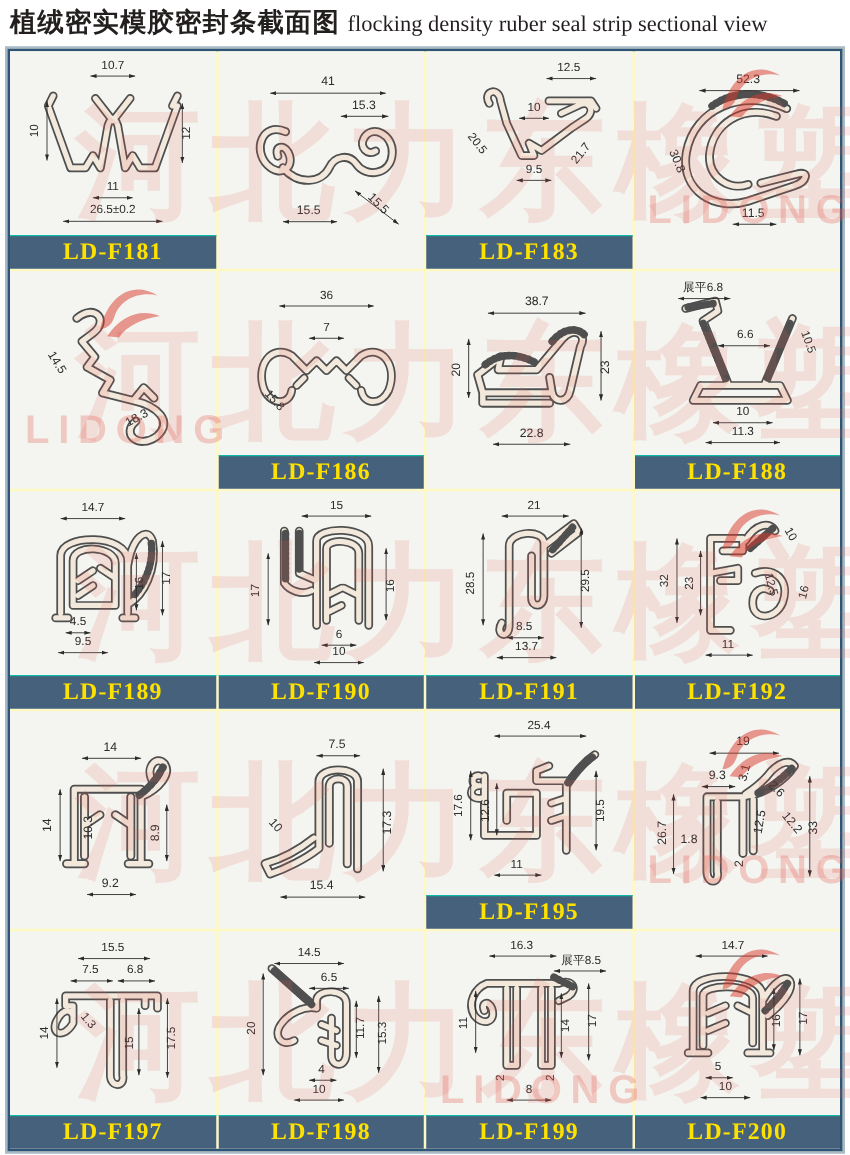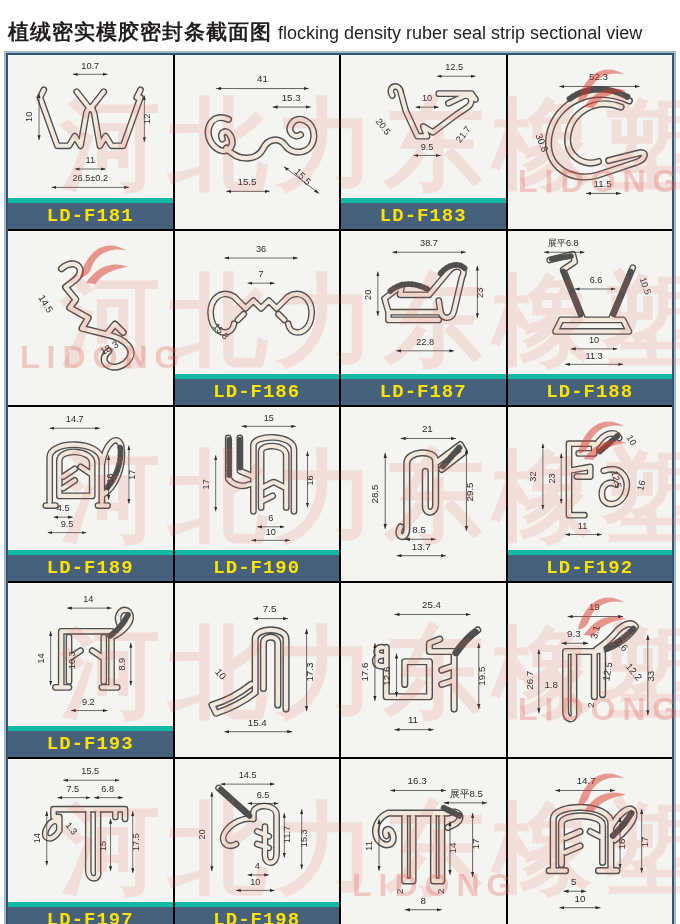--- a/index.html
+++ b/index.html
@@ -1,35 +1,35 @@
 <!DOCTYPE html>
 <html><head>
 <meta charset="utf-8">
 <style>
   html,body{margin:0;padding:0;}
   body{
     width:680px;height:924px;background:#ffffff;
     font-family:"Liberation Sans",sans-serif;
     overflow:hidden;position:relative;
   }
-  .header{padding:18px 6px 5px 8px;white-space:nowrap;}
+  .header{padding:4px 6px 5px 8px;white-space:nowrap;font-family:Liberation Serif, serif;}
   .title-cn{font-weight:bold;font-size:21px;color:#231f1e;letter-spacing:1px;}
   .title-en{font-size:18px;color:#231f1e;margin-left:6px;}
   .frame{margin:0 4px;background:#a9bac7;padding:2px;}
   .table{
-    position:relative;border:2px solid #2e5478;background:#000000;
+    position:relative;border:2px solid #2e5478;background:#fef9c3;
     display:grid;grid-template-columns:repeat(4,1fr);gap:2px;
   }
   .cell{background:#f4f5f0;height:174px;display:flex;flex-direction:column;position:relative;}
   .draw{flex:1;width:100%;height:148px;display:block;}
   .band{
     height:26px;background:#45617b;color:#ffe100;
-    font-family:Liberation Mono, monospace;font-weight:bold;font-size:19px;
+    font-family:Liberation Serif, serif;font-weight:bold;font-size:19px;
     display:flex;align-items:center;justify-content:center;letter-spacing:1px;
-    border-top:5px solid #14b8a6;
+    border-top:1px solid #14b8a6;
   }
   svg.draw text{font-size:9.5px;fill:#2b2b2b;text-anchor:middle;font-family:"Liberation Sans",sans-serif;}
   .wm-row{
     position:absolute;left:0;width:100%;height:150px;pointer-events:none;z-index:5;
     display:flex;justify-content:flex-end;align-items:center;overflow:hidden;padding-left:36px;
   }
   .wm-cn{
     font-size:100px;font-weight:bold;line-height:1;
     color:rgba(228,96,86,0.15);letter-spacing:8px;white-space:nowrap;
   }
@@ -169,21 +169,20 @@
           <path d="M46,62 C58,52 72,54 84,60 M98,44 C106,34 118,32 124,40" fill="none" stroke="#4f4f4f" stroke-width="6" stroke-linecap="round" stroke-linejoin="round" stroke-dasharray="1.3 2.6"></path>
           <line x1="48" y1="22" x2="124" y2="22" stroke="#2b2b2b" stroke-width="0.7" marker-start="url(#a6)" marker-end="url(#a6)"></line>
           <text x="86" y="16">38.7</text>
           <line x1="33" y1="42" x2="33" y2="88" stroke="#2b2b2b" stroke-width="0.7" marker-start="url(#a6)" marker-end="url(#a6)"></line>
           <text x="26" y="66" transform="rotate(-90 26 66)">20</text>
           <line x1="136" y1="36" x2="136" y2="90" stroke="#2b2b2b" stroke-width="0.7" marker-start="url(#a6)" marker-end="url(#a6)"></line>
           <text x="142" y="64" transform="rotate(-90 142 64)">23</text>
           <line x1="52" y1="124" x2="112" y2="124" stroke="#2b2b2b" stroke-width="0.7" marker-start="url(#a6)" marker-end="url(#a6)"></line>
           <text x="82" y="118">22.8</text>
         </svg>
-        <div class="band">LD-F187</div>
       </div>
       <div class="cell">
         <svg viewBox="0 0 160 148" class="draw" preserveAspectRatio="xMidYMid meet">
           <defs>
             <marker id="a7" viewBox="0 0 6 4" refX="6" refY="2" markerWidth="7" markerHeight="5" orient="auto-start-reverse">
               <path d="M0,0L6,2L0,4Z" fill="#2b2b2b"></path>
             </marker>
           </defs>
           <path d="M38,30 L62,24 L64,32 L52,40 L72,90 M124,38 L102,90 M50,92 L114,92 L120,104 L44,104 L50,92" fill="none" stroke="#4f4f4f" stroke-width="7" stroke-linecap="round" stroke-linejoin="round"></path>
           <path d="M38,30 L62,24 L64,32 L52,40 L72,90 M124,38 L102,90 M50,92 L114,92 L120,104 L44,104 L50,92" fill="none" stroke="#f2e9dc" stroke-width="4.2" stroke-linecap="round" stroke-linejoin="round"></path>
@@ -260,20 +259,21 @@
           <text x="84" y="14">21</text>
           <line x1="43" y1="34" x2="43" y2="108" stroke="#2b2b2b" stroke-width="0.7" marker-start="url(#a10)" marker-end="url(#a10)"></line>
           <text x="36" y="74" transform="rotate(-90 36 74)">28.5</text>
           <line x1="122" y1="30" x2="122" y2="110" stroke="#2b2b2b" stroke-width="0.7" marker-start="url(#a10)" marker-end="url(#a10)"></line>
           <text x="128" y="72" transform="rotate(-90 128 72)">29.5</text>
           <line x1="62" y1="118" x2="92" y2="118" stroke="#2b2b2b" stroke-width="0.7" marker-start="url(#a10)" marker-end="url(#a10)"></line>
           <text x="76" y="112">8.5</text>
           <line x1="54" y1="134" x2="102" y2="134" stroke="#2b2b2b" stroke-width="0.7" marker-start="url(#a10)" marker-end="url(#a10)"></line>
           <text x="78" y="128">13.7</text>
         </svg>
+        <div class="band">LD-F191</div>
       </div>
       <div class="cell">
         <svg viewBox="0 0 160 148" class="draw" preserveAspectRatio="xMidYMid meet">
           <defs>
             <marker id="a11" viewBox="0 0 6 4" refX="6" refY="2" markerWidth="7" markerHeight="5" orient="auto-start-reverse">
               <path d="M0,0L6,2L0,4Z" fill="#2b2b2b"></path>
             </marker>
           </defs>
           <path d="M58,38 L58,112 L74,112 M58,38 L84,38 L84,48 L68,48 M58,66 L80,62 L80,72 L66,72 M86,40 C94,26 106,24 110,32 M94,66 C112,60 122,74 116,90 C110,104 92,104 92,90 C92,80 100,76 106,80" fill="none" stroke="#4f4f4f" stroke-width="7" stroke-linecap="round" stroke-linejoin="round"></path>
           <path d="M58,38 L58,112 L74,112 M58,38 L84,38 L84,48 L68,48 M58,66 L80,62 L80,72 L66,72 M86,40 C94,26 106,24 110,32 M94,66 C112,60 122,74 116,90 C110,104 92,104 92,90 C92,80 100,76 106,80" fill="none" stroke="#f2e9dc" stroke-width="4.2" stroke-linecap="round" stroke-linejoin="round"></path>
@@ -303,21 +303,20 @@
           <line x1="56" y1="26" x2="102" y2="26" stroke="#2b2b2b" stroke-width="0.7" marker-start="url(#a12)" marker-end="url(#a12)"></line>
           <text x="78" y="20">14</text>
           <line x1="39" y1="50" x2="39" y2="106" stroke="#2b2b2b" stroke-width="0.7" marker-start="url(#a12)" marker-end="url(#a12)"></line>
           <text x="32" y="78" transform="rotate(-90 32 78)">14</text>
           <text x="64" y="80" transform="rotate(-90 64 80)">10.3</text>
           <line x1="122" y1="62" x2="122" y2="106" stroke="#2b2b2b" stroke-width="0.7" marker-start="url(#a12)" marker-end="url(#a12)"></line>
           <text x="116" y="84" transform="rotate(-90 116 84)">8.9</text>
           <line x1="60" y1="132" x2="98" y2="132" stroke="#2b2b2b" stroke-width="0.7" marker-start="url(#a12)" marker-end="url(#a12)"></line>
           <text x="78" y="126">9.2</text>
         </svg>
-        <div class="band">LD-F193</div>
       </div>
       <div class="cell">
         <svg viewBox="0 0 160 148" class="draw" preserveAspectRatio="xMidYMid meet">
           <defs>
             <marker id="a13" viewBox="0 0 6 4" refX="6" refY="2" markerWidth="7" markerHeight="5" orient="auto-start-reverse">
               <path d="M0,0L6,2L0,4Z" fill="#2b2b2b"></path>
             </marker>
           </defs>
           <path d="M78,96 L78,44 C78,32 108,32 108,44 L108,112 M86,92 L86,48 C86,40 100,40 100,48 L100,108 M78,96 C68,104 52,112 40,116 L36,108 C50,104 64,96 74,88" fill="none" stroke="#4f4f4f" stroke-width="7" stroke-linecap="round" stroke-linejoin="round"></path>
           <path d="M78,96 L78,44 C78,32 108,32 108,44 L108,112 M86,92 L86,48 C86,40 100,40 100,48 L100,108 M78,96 C68,104 52,112 40,116 L36,108 C50,104 64,96 74,88" fill="none" stroke="#f2e9dc" stroke-width="4.2" stroke-linecap="round" stroke-linejoin="round"></path>
@@ -344,20 +343,21 @@
           <text x="88" y="14">25.4</text>
           <line x1="33" y1="48" x2="33" y2="104" stroke="#2b2b2b" stroke-width="0.7" marker-start="url(#a14)" marker-end="url(#a14)"></line>
           <text x="26" y="76" transform="rotate(-90 26 76)">17.6</text>
           <line x1="54" y1="58" x2="54" y2="100" stroke="#2b2b2b" stroke-width="0.7" marker-start="url(#a14)" marker-end="url(#a14)"></line>
           <text x="48" y="80" transform="rotate(-90 48 80)">12.6</text>
           <line x1="134" y1="48" x2="134" y2="112" stroke="#2b2b2b" stroke-width="0.7" marker-start="url(#a14)" marker-end="url(#a14)"></line>
           <text x="140" y="80" transform="rotate(-90 140 80)">19.5</text>
           <line x1="52" y1="132" x2="90" y2="132" stroke="#2b2b2b" stroke-width="0.7" marker-start="url(#a14)" marker-end="url(#a14)"></line>
           <text x="70" y="126">11</text>
         </svg>
+        <div class="band">LD-F195</div>
       </div>
       <div class="cell">
         <svg viewBox="0 0 160 148" class="draw" preserveAspectRatio="xMidYMid meet">
           <defs>
             <marker id="a15" viewBox="0 0 6 4" refX="6" refY="2" markerWidth="7" markerHeight="5" orient="auto-start-reverse">
               <path d="M0,0L6,2L0,4Z" fill="#2b2b2b"></path>
             </marker>
           </defs>
           <path d="M56,56 L56,114 C56,124 66,124 64,114 L64,60 M56,56 L84,56 L84,100 M92,58 L92,98 M84,56 C100,54 116,44 124,32 C120,26 112,30 106,36 C100,44 92,50 86,54" fill="none" stroke="#4f4f4f" stroke-width="7" stroke-linecap="round" stroke-linejoin="round"></path>
           <path d="M56,56 L56,114 C56,124 66,124 64,114 L64,60 M56,56 L84,56 L84,100 M92,58 L92,98 M84,56 C100,54 116,44 124,32 C120,26 112,30 106,36 C100,44 92,50 86,54" fill="none" stroke="#f2e9dc" stroke-width="4.2" stroke-linecap="round" stroke-linejoin="round"></path>
@@ -448,20 +448,21 @@
           <text x="30" y="74" transform="rotate(-90 30 74)">11</text>
           <line x1="106" y1="50" x2="106" y2="102" stroke="#2b2b2b" stroke-width="0.7" marker-start="url(#a18)" marker-end="url(#a18)"></line>
           <text x="112" y="76" transform="rotate(-90 112 76)">14</text>
           <line x1="128" y1="42" x2="128" y2="104" stroke="#2b2b2b" stroke-width="0.7" marker-start="url(#a18)" marker-end="url(#a18)"></line>
           <text x="134" y="72" transform="rotate(-90 134 72)">17</text>
           <text x="60" y="118" transform="rotate(-90 60 118)">2</text>
           <text x="100" y="118" transform="rotate(-90 100 118)">2</text>
           <line x1="62" y1="136" x2="98" y2="136" stroke="#2b2b2b" stroke-width="0.7" marker-start="url(#a18)" marker-end="url(#a18)"></line>
           <text x="80" y="130">8</text>
         </svg>
+        <div class="band">LD-F199</div>
       </div>
       <div class="cell">
         <svg viewBox="0 0 160 148" class="draw" preserveAspectRatio="xMidYMid meet">
           <defs>
             <marker id="a19" viewBox="0 0 6 4" refX="6" refY="2" markerWidth="7" markerHeight="5" orient="auto-start-reverse">
               <path d="M0,0L6,2L0,4Z" fill="#2b2b2b"></path>
             </marker>
           </defs>
           <path d="M44,96 L44,48 C44,32 100,32 100,52 L100,96 M52,92 L52,52 C52,42 92,42 92,54 L92,90 M56,66 L70,60 M56,80 L70,74 M92,66 L80,60 M100,56 C108,42 118,34 122,40 C126,48 112,62 104,68 M40,98 L56,98 M88,98 L106,98" fill="none" stroke="#4f4f4f" stroke-width="7" stroke-linecap="round" stroke-linejoin="round"></path>
           <path d="M44,96 L44,48 C44,32 100,32 100,52 L100,96 M52,92 L52,52 C52,42 92,42 92,54 L92,90 M56,66 L70,60 M56,80 L70,74 M92,66 L80,60 M100,56 C108,42 118,34 122,40 C126,48 112,62 104,68 M40,98 L56,98 M88,98 L106,98" fill="none" stroke="#f2e9dc" stroke-width="4.2" stroke-linecap="round" stroke-linejoin="round"></path>
@@ -470,20 +471,21 @@
           <text x="76" y="14">14.7</text>
           <line x1="109" y1="46" x2="109" y2="96" stroke="#2b2b2b" stroke-width="0.7" marker-start="url(#a19)" marker-end="url(#a19)"></line>
           <text x="114" y="72" transform="rotate(-90 114 72)">16</text>
           <line x1="130" y1="38" x2="130" y2="100" stroke="#2b2b2b" stroke-width="0.7" marker-start="url(#a19)" marker-end="url(#a19)"></line>
           <text x="136" y="70" transform="rotate(-90 136 70)">17</text>
           <line x1="54" y1="118" x2="76" y2="118" stroke="#2b2b2b" stroke-width="0.7" marker-start="url(#a19)" marker-end="url(#a19)"></line>
           <text x="64" y="112">5</text>
           <line x1="50" y1="134" x2="90" y2="134" stroke="#2b2b2b" stroke-width="0.7" marker-start="url(#a19)" marker-end="url(#a19)"></line>
           <text x="70" y="128">10</text>
         </svg>
+        <div class="band">LD-F200</div>
       </div>
       <div class="wm-row" style="top: 14px;">
         <span class="wm-cn">河北力东橡塑</span>
       </div>
       <div class="wm-row" style="top: 190px;">
         <span class="wm-cn">河北力东橡塑</span>
       </div>
       <div class="wm-row" style="top: 366px;">
         <span class="wm-cn">河北力东橡塑</span>
       </div>

